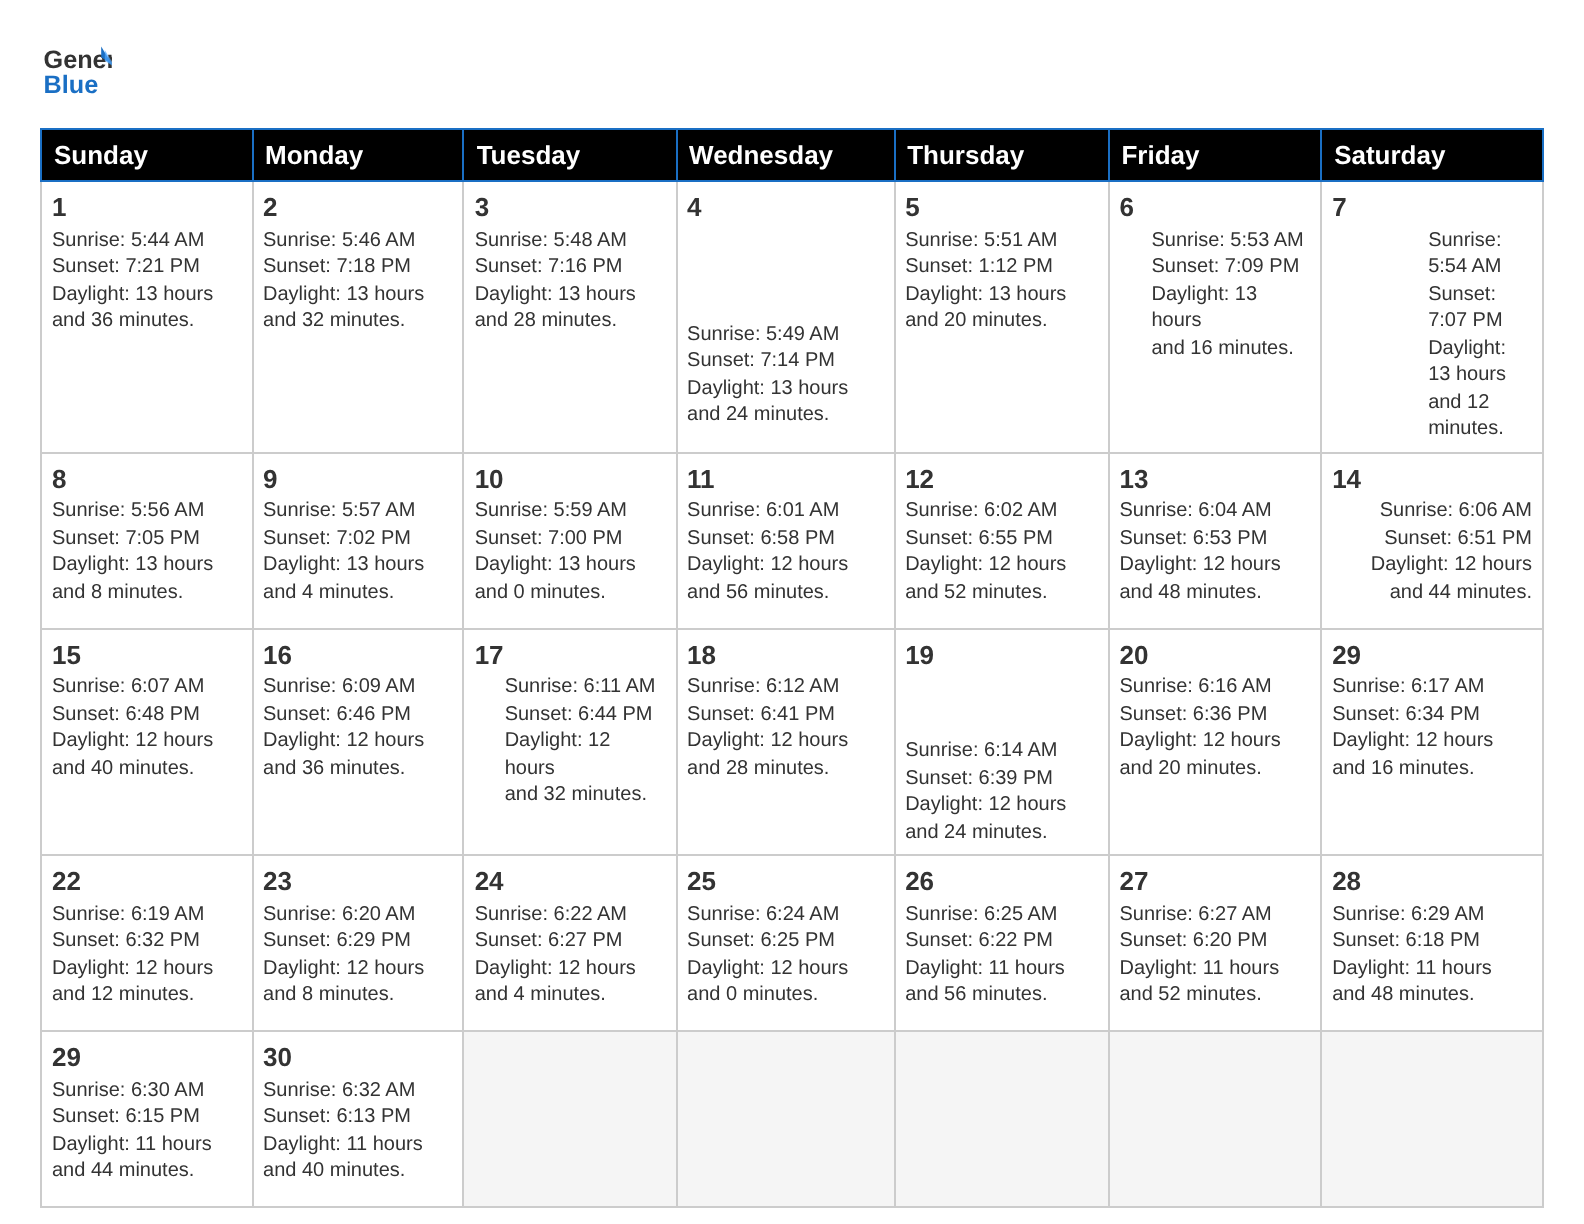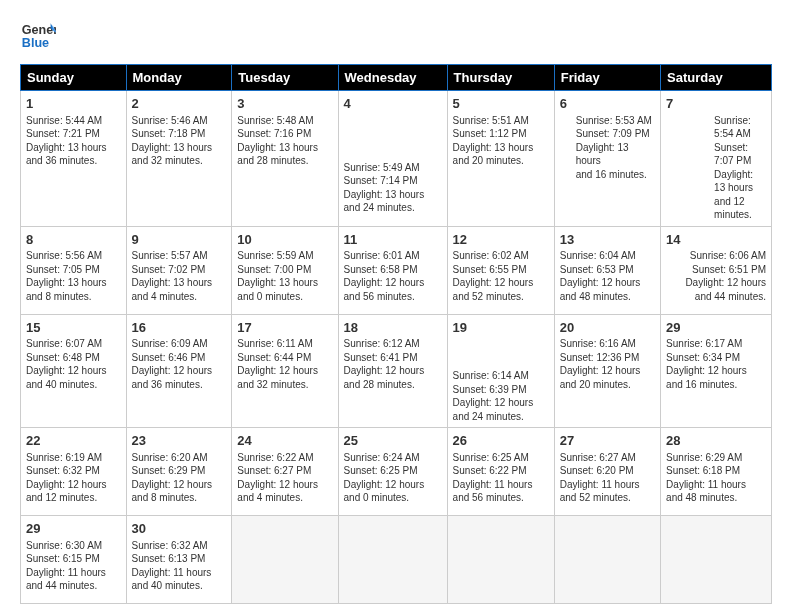--- a/index.html
+++ b/index.html
@@ -222,21 +222,21 @@
           </td>
           <td>
             <span class="day-num">16</span>
             <div class="day-info" style="white-space: pre-line;">Sunrise: 6:09 AM
 Sunset: 6:46 PM
 Daylight: 12 hours
 and 36 minutes.</div>
           </td>
           <td>
             <span class="day-num">17</span>
-            <div class="day-info" style="white-space: pre-line;">Sunrise: 6:11 AM
+            <div class="day-info" style="white-space: pre-line; margin-left: 15px;">Sunrise: 6:11 AM
 Sunset: 6:44 PM
 Daylight: 12 hours
 and 32 minutes.</div>
           </td>
           <td>
             <span class="day-num">18</span>
             <div class="day-info" style="white-space: pre-line;">Sunrise: 6:12 AM
 Sunset: 6:41 PM
 Daylight: 12 hours
 and 28 minutes.</div>
@@ -244,21 +244,21 @@
           <td>
             <span class="day-num">19</span>
             <div class="day-info" style="white-space: pre-line; margin-top: 33px;">Sunrise: 6:14 AM
 Sunset: 6:39 PM
 Daylight: 12 hours
 and 24 minutes.</div>
           </td>
           <td>
             <span class="day-num">20</span>
             <div class="day-info" style="white-space: pre-line;">Sunrise: 6:16 AM
-Sunset: 12:36 PM
+Sunset: 6:36 PM
 Daylight: 12 hours
 and 20 minutes.</div>
           </td>
           <td>
             <span class="day-num">29</span>
             <div class="day-info" style="white-space: pre-line;">Sunrise: 6:17 AM
 Sunset: 6:34 PM
 Daylight: 12 hours
 and 16 minutes.</div>
           </td>

